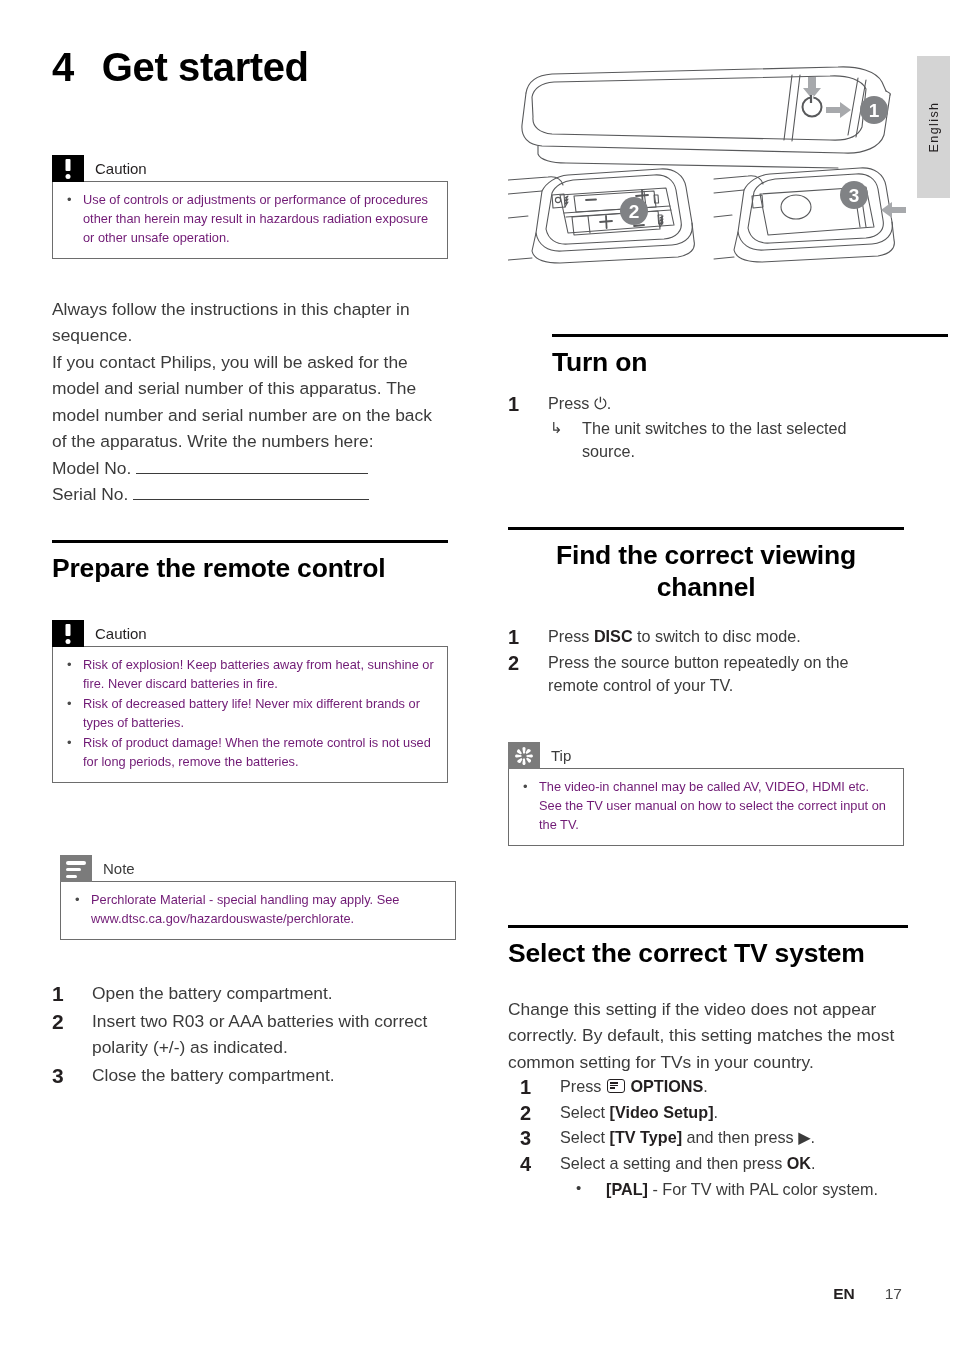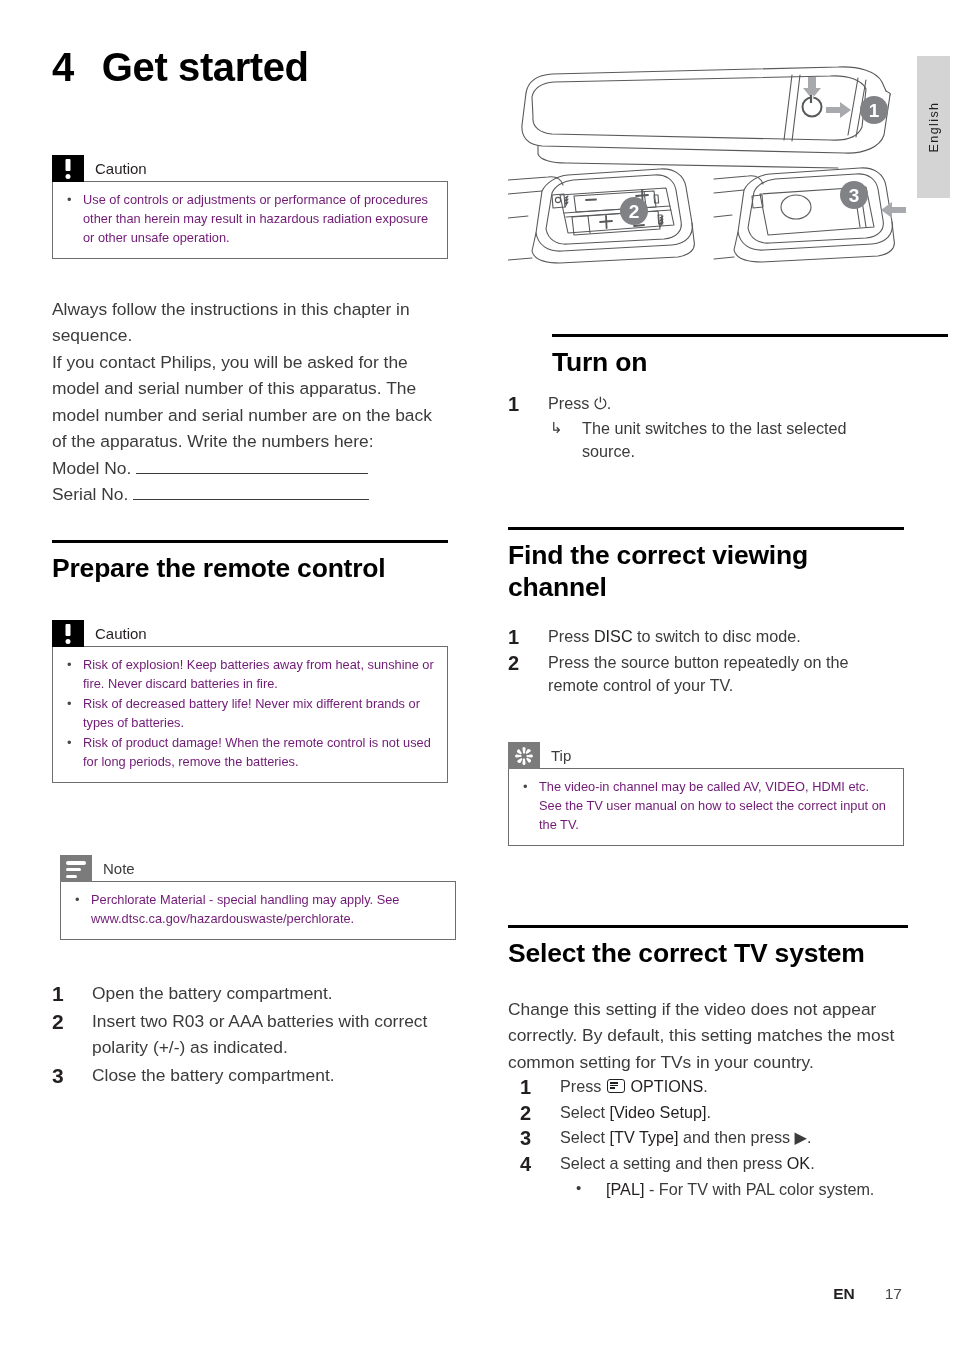--- a/index.html
+++ b/index.html
@@ -237,21 +237,21 @@
   }
   .substep-bullet::before {
     content: "\2022";
     position: absolute;
     left: 16px;
     top: -1px;
     color: #3b3b3b;
     font-size: 15px;
   }
 
-  b.kw { font-weight: normal; color: #231f20; }
+  b.kw { font-weight: bold; color: #231f20; }
 
   
   .ico-options {
     display: inline-block;
     width: 16px;
     height: 12px;
     border: 1.6px solid #231f20;
     border-radius: 3px;
     position: relative;
     vertical-align: -1px;
@@ -396,21 +396,21 @@
       <li>
         <span>Press</span>
         <span>⏻</span><span>.</span>
         <div class="substep">
           <span class="arrow">↳</span>
           <span>The unit switches to the last selected source.</span>
         </div>
       </li>
     </ol>
 
-    <div style="position:absolute; top:527px; left:0; width:396px;">
+    <div style="position:absolute; top:527px; left:0; width:396px;text-align:center;">
       <div class="rule"></div>
       <h2 class="section">Find the correct viewing channel</h2>
     </div>
 
     <ol class="steps tight" style="position:absolute; top:625px; left:0; width:392px;">
       <li>
         <span>Press </span><b class="kw">DISC</b><span> to switch to disc mode.</span>
       </li>
       <li>Press the source button repeatedly on the remote control of your TV.</li>
     </ol>

